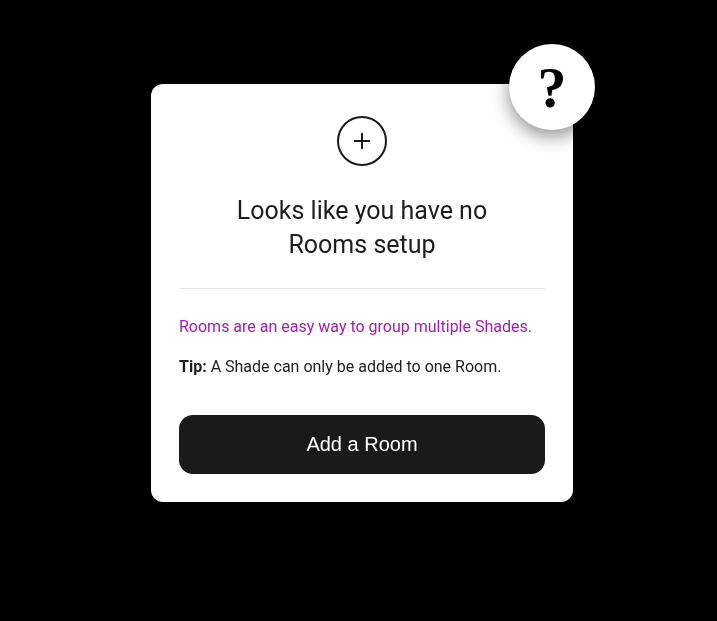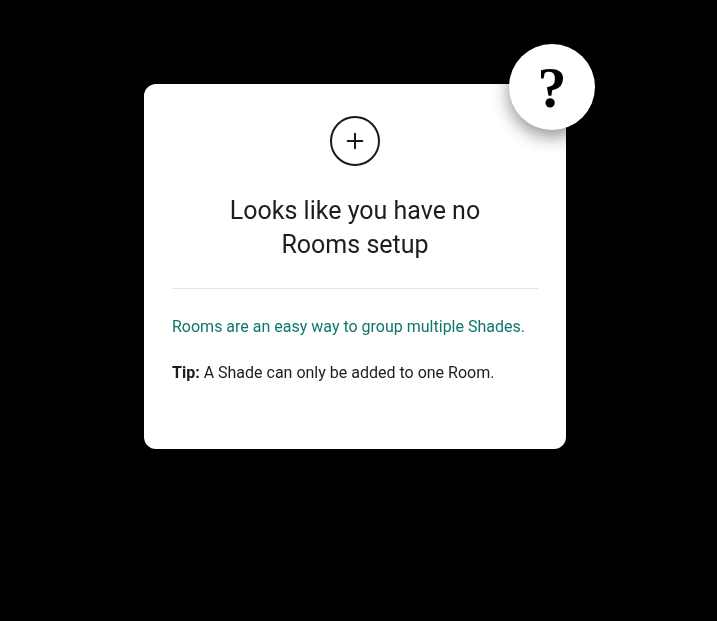--- a/index.html
+++ b/index.html
@@ -9,21 +9,21 @@
     }
     body {
       width: 717px;
       height: 621px;
       background: #000;
       font-family: -apple-system, BlinkMacSystemFont, 'Segoe UI', Roboto, Helvetica, Arial, sans-serif;
       position: relative;
     }
     .card {
       position: absolute;
-      left: 144px;
+      left: 151px;
       top: 84px;
       width: 422px;
       background: #fff;
       border-radius: 12px;
       padding: 32px 28px 28px 28px;
       box-shadow: 0 4px 20px rgba(0,0,0,0.3);
     }
     .icon-wrap {
       display: flex;
       justify-content: center;
@@ -52,23 +52,23 @@
       margin-bottom: 26px;
       padding: 0 20px;
     }
     .divider {
       border: none;
       border-top: 1px solid #e5e5e5;
       margin-bottom: 26px;
     }
     .desc {
       font-size: 16px;
-      color: #0f766e;
+      color: #a21caf;
       line-height: 1.5;
-      margin-bottom: 22px;
+      margin-bottom: 16px;
     }
     .tip-row {
       font-size: 16px;
       color: #1d1d1d;
       line-height: 1.5;
       margin-bottom: 36px;
     }
     .tip-label {
       font-weight: 700;
     }
@@ -113,17 +113,18 @@
         <line x1="4" y1="12" x2="20" y2="12"></line>
       </svg>
     </div>
   </div>
   <h2 class="title">Looks like you have no Rooms setup</h2>
   <hr class="divider">
   <p class="desc">Rooms are an easy way to group multiple Shades.</p>
   <p class="tip-row">
     <span class="tip-label">Tip:</span><span> A Shade can only be added to one Room.</span>
   </p>
+  <button class="add-btn">Add a Room</button>
 </div>
 
 <div class="help-btn">
   <span>?</span>
 </div>
 
 </body></html>

